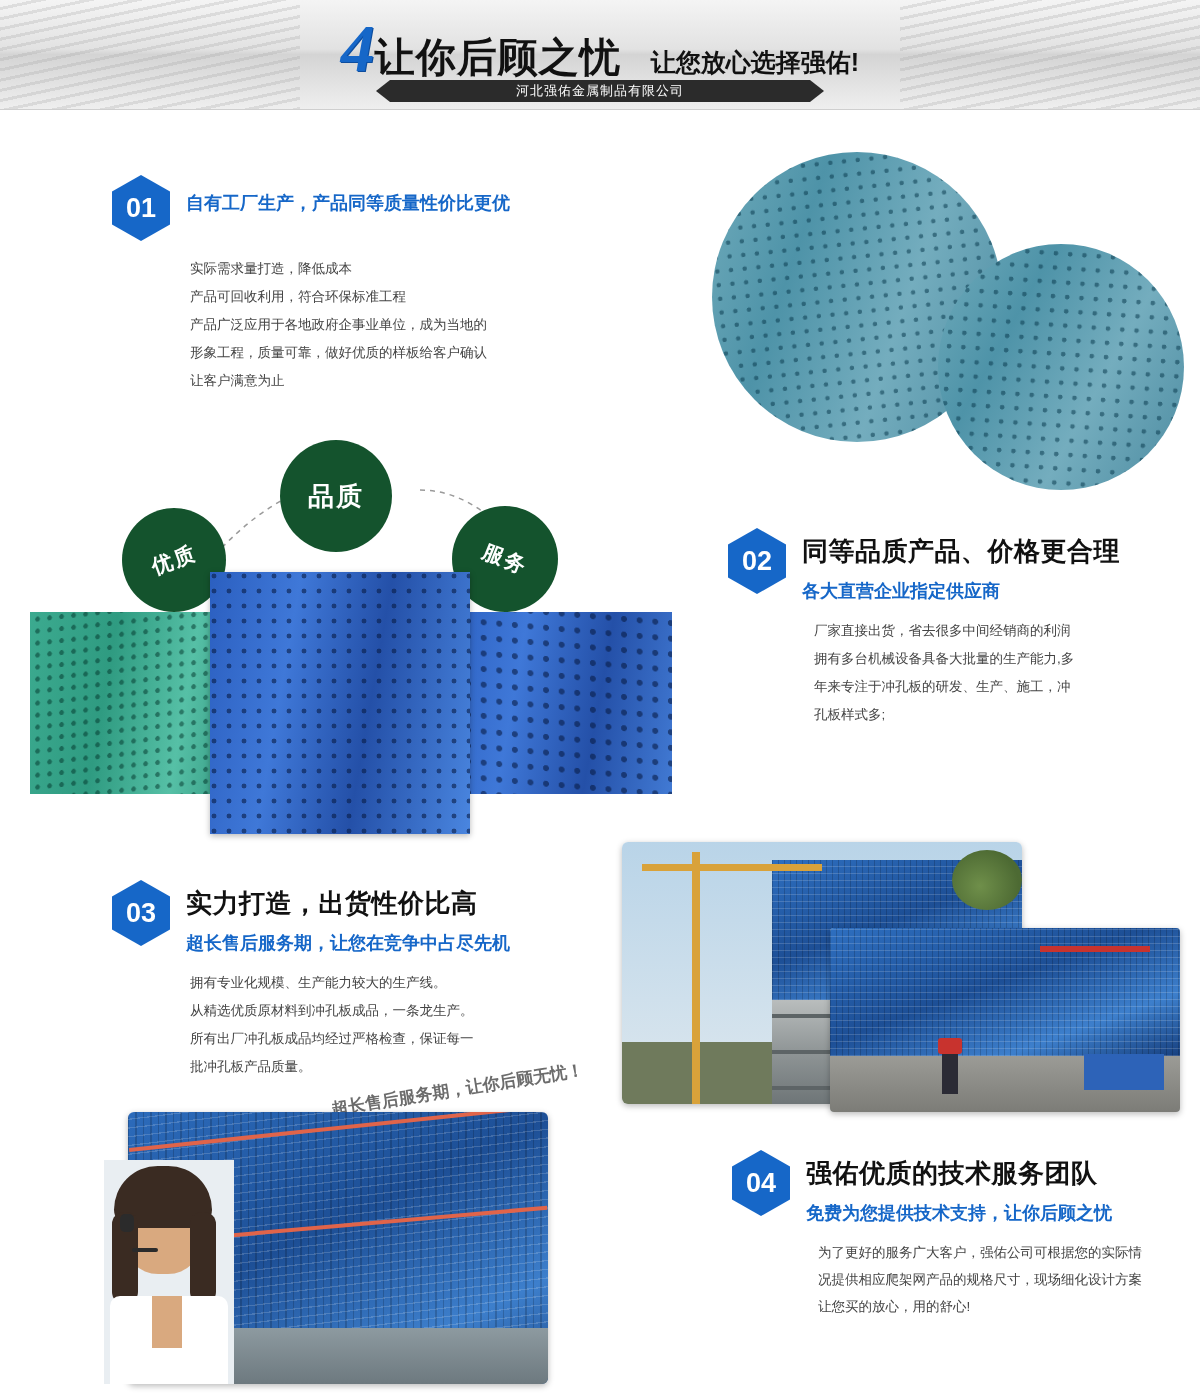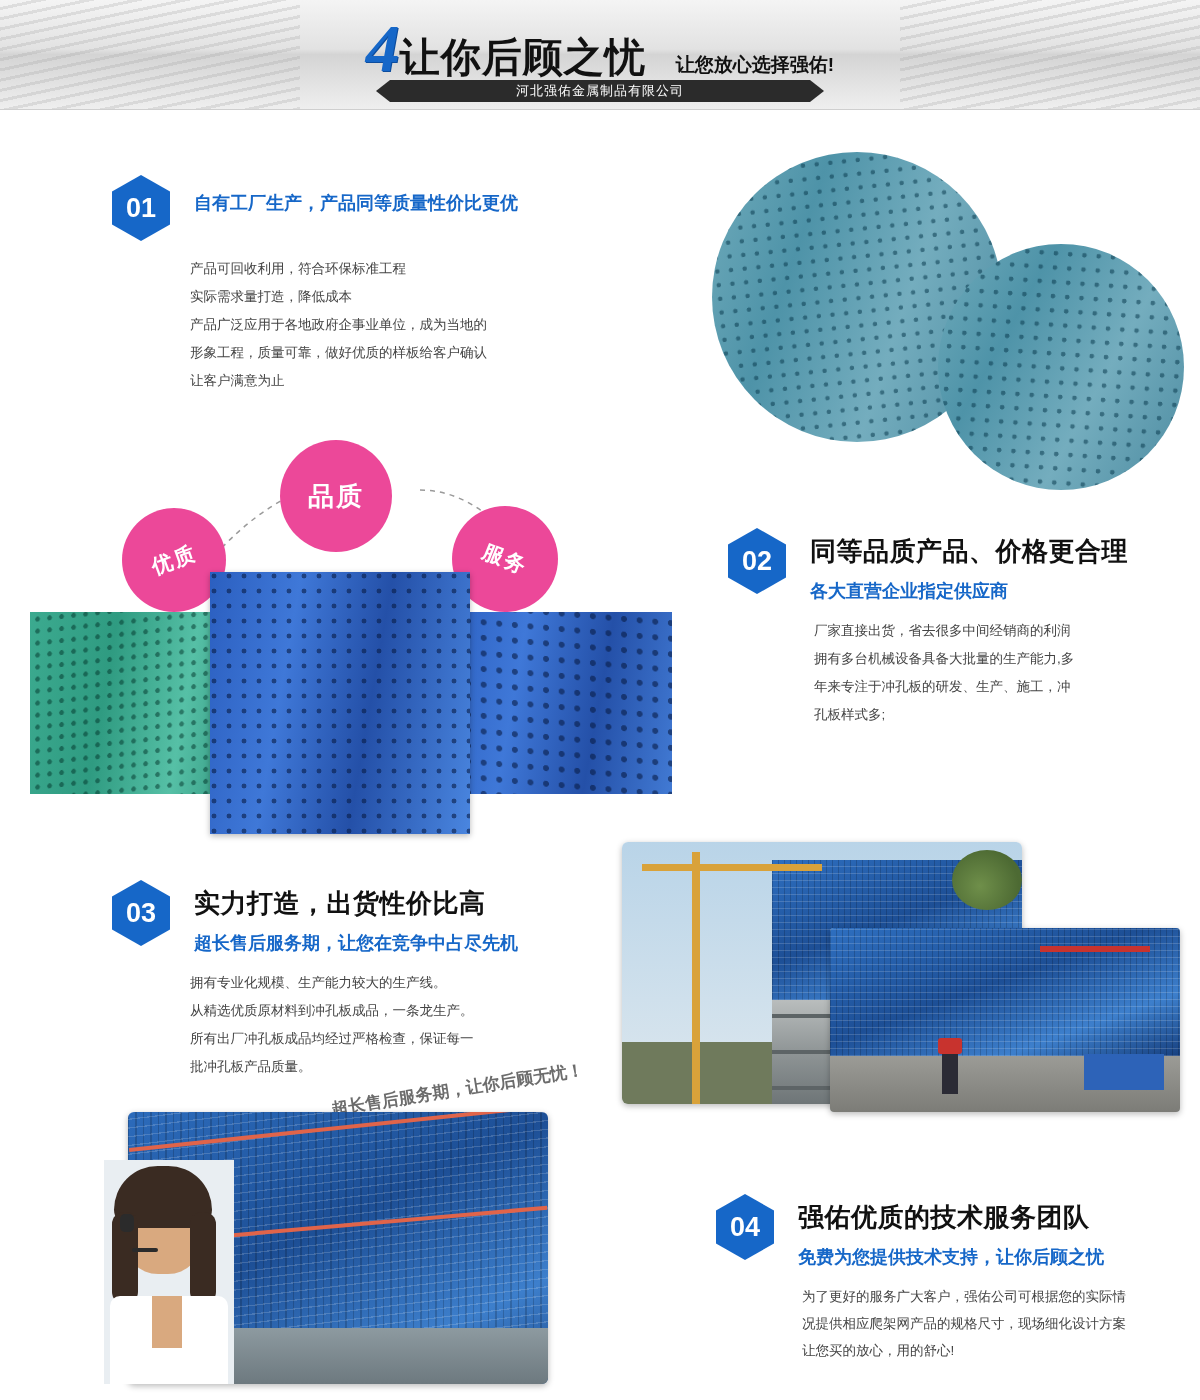--- a/index.html
+++ b/index.html
@@ -39,21 +39,21 @@
     color: #1667c8;
     line-height: 1;
     letter-spacing: -2px;
     text-shadow: 1px 1px 0 #0d4d9e;
   }
   .main-title {
     font-size: 40px; font-weight: bold; color: #111;
     letter-spacing: 1px; margin-left: 2px;
   }
   .sub-title {
-    font-size: 19px; font-weight: bold; color: #111;
+    font-size: 25px; font-weight: bold; color: #111;
     margin-left: 30px; letter-spacing: 0px;
   }
   .company-bar {
     position: absolute; left: 50%; transform: translateX(-50%);
     top: 80px;
     width: 420px; height: 22px;
     background: #2b2b2b;
     color: #ffffff;
     font-size: 13px;
     line-height: 22px;
@@ -88,21 +88,21 @@
   }
   .head-line2 {
     font-size: 18px; font-weight: bold; color: #1667c8; margin-top: 10px;
   }
   .body-text {
     font-size: 13.5px; color: #444; line-height: 28px; margin-top: 14px;
   }
   .body-text div { white-space: nowrap; }
 
   .block { position: absolute; }
-  .block .row { display: flex; align-items: flex-start; gap: 24px; }
+  .block .row { display: flex; align-items: flex-start; gap: 16px; }
 
   
   .perf-teal {
     background:
       radial-gradient(circle at 3px 3px, rgba(10,60,80,0.55) 1.6px, rgba(0,0,0,0) 2.0px) 0 0/11px 11px,
       linear-gradient(115deg, #7fb6c4 0%, #4e93a8 35%, #74adbe 60%, #3e7f96 100%);
   }
   .perf-blue {
     background:
       radial-gradient(circle at 4px 4px, rgba(8,28,70,0.6) 2.2px, rgba(0,0,0,0) 2.7px) 0 0/13px 13px,
@@ -121,21 +121,21 @@
   }
   .sky { background: linear-gradient(to bottom, #b9d4e8 0%, #cfe0ec 60%, #dde7ee 100%); }
 
   .photo { position: absolute; overflow: hidden; }
   .photo.shadow { box-shadow: 0 2px 6px rgba(0,0,0,0.28); }
 
   
   .circ { position: absolute; border-radius: 50%; overflow: hidden; }
 
   
-  .qc { position: absolute; border-radius: 50%; background: #ec4899; color: #fff;
+  .qc { position: absolute; border-radius: 50%; background: #14532d; color: #fff;
         display:flex; align-items:center; justify-content:center;
         font-size: 26px; font-weight: bold; letter-spacing: 2px; }
   .qc.small { font-size: 21px; }
 
   .handwrite {
     position: absolute;
     font-family: "Liberation Serif", serif;
     font-size: 17px; color: #6c6c6c; font-weight: bold;
     transform: rotate(-9deg);
     white-space: nowrap;
@@ -158,22 +158,22 @@
 </div>
 
 <div class="block" style="left:112px; top:175px; width:560px;">
   <div class="row">
     <div class="hexnum">01</div>
     <div style="padding-top:6px;">
       <div class="head-line2">自有工厂生产，产品同等质量性价比更优</div>
     </div>
   </div>
   <div class="body-text" style="margin-left:78px;">
+    <div>实际需求量打造，降低成本</div>
     <div>产品可回收利用，符合环保标准工程</div>
-    <div>实际需求量打造，降低成本</div>
     <div>产品广泛应用于各地政府企事业单位，成为当地的</div>
     <div>形象工程，质量可靠，做好优质的样板给客户确认</div>
     <div>让客户满意为止</div>
   </div>
 </div>
 
 <div class="circ" style="left:712px; top:152px; width:290px; height:290px;">
   <div class="perf-teal" style="width:100%;height:100%;transform:rotate(-6deg) scale(1.25);"></div>
 </div>
 <div class="circ" style="left:938px; top:244px; width:246px; height:246px;">
@@ -275,21 +275,21 @@
   <div style="position:absolute; left:20px; top:18px; width:78px; height:96px; background:#d9a97f; border-radius:38px 38px 34px 34px;"></div>
   <div style="position:absolute; left:10px; top:6px; width:98px; height:62px; background:#3a2b22; border-radius:48px 48px 20px 20px;"></div>
   <div style="position:absolute; left:8px; top:52px; width:26px; height:92px; background:#3a2b22; border-radius:12px;"></div>
   <div style="position:absolute; left:86px; top:52px; width:26px; height:92px; background:#3a2b22; border-radius:12px;"></div>
   <div style="position:absolute; left:16px; top:54px; width:14px; height:18px; background:#2b2b2b; border-radius:5px;"></div>
   <div style="position:absolute; left:28px; top:88px; width:26px; height:4px; background:#2b2b2b; border-radius:2px;"></div>
   <div style="position:absolute; left:6px; top:136px; width:118px; height:90px; background:#ffffff; border-radius:10px 10px 0 0;"></div>
   <div style="position:absolute; left:48px; top:136px; width:30px; height:52px; background:#d9a97f;"></div>
 </div>
 
-<div class="block" style="left:716px; top:1150px; width:460px;margin-top:44px;">
+<div class="block" style="left:732px; top:1150px; width:460px;">
   <div class="row">
     <div class="hexnum">04</div>
     <div style="padding-top:6px;">
       <div class="head-line1">强佑优质的技术服务团队</div>
       <div class="head-line2">免费为您提供技术支持，让你后顾之忧</div>
     </div>
   </div>
   <div class="body-text" style="margin-left:86px; line-height:27px;">
     <div>为了更好的服务广大客户，强佑公司可根据您的实际情</div>
     <div>况提供相应爬架网产品的规格尺寸，现场细化设计方案</div>

